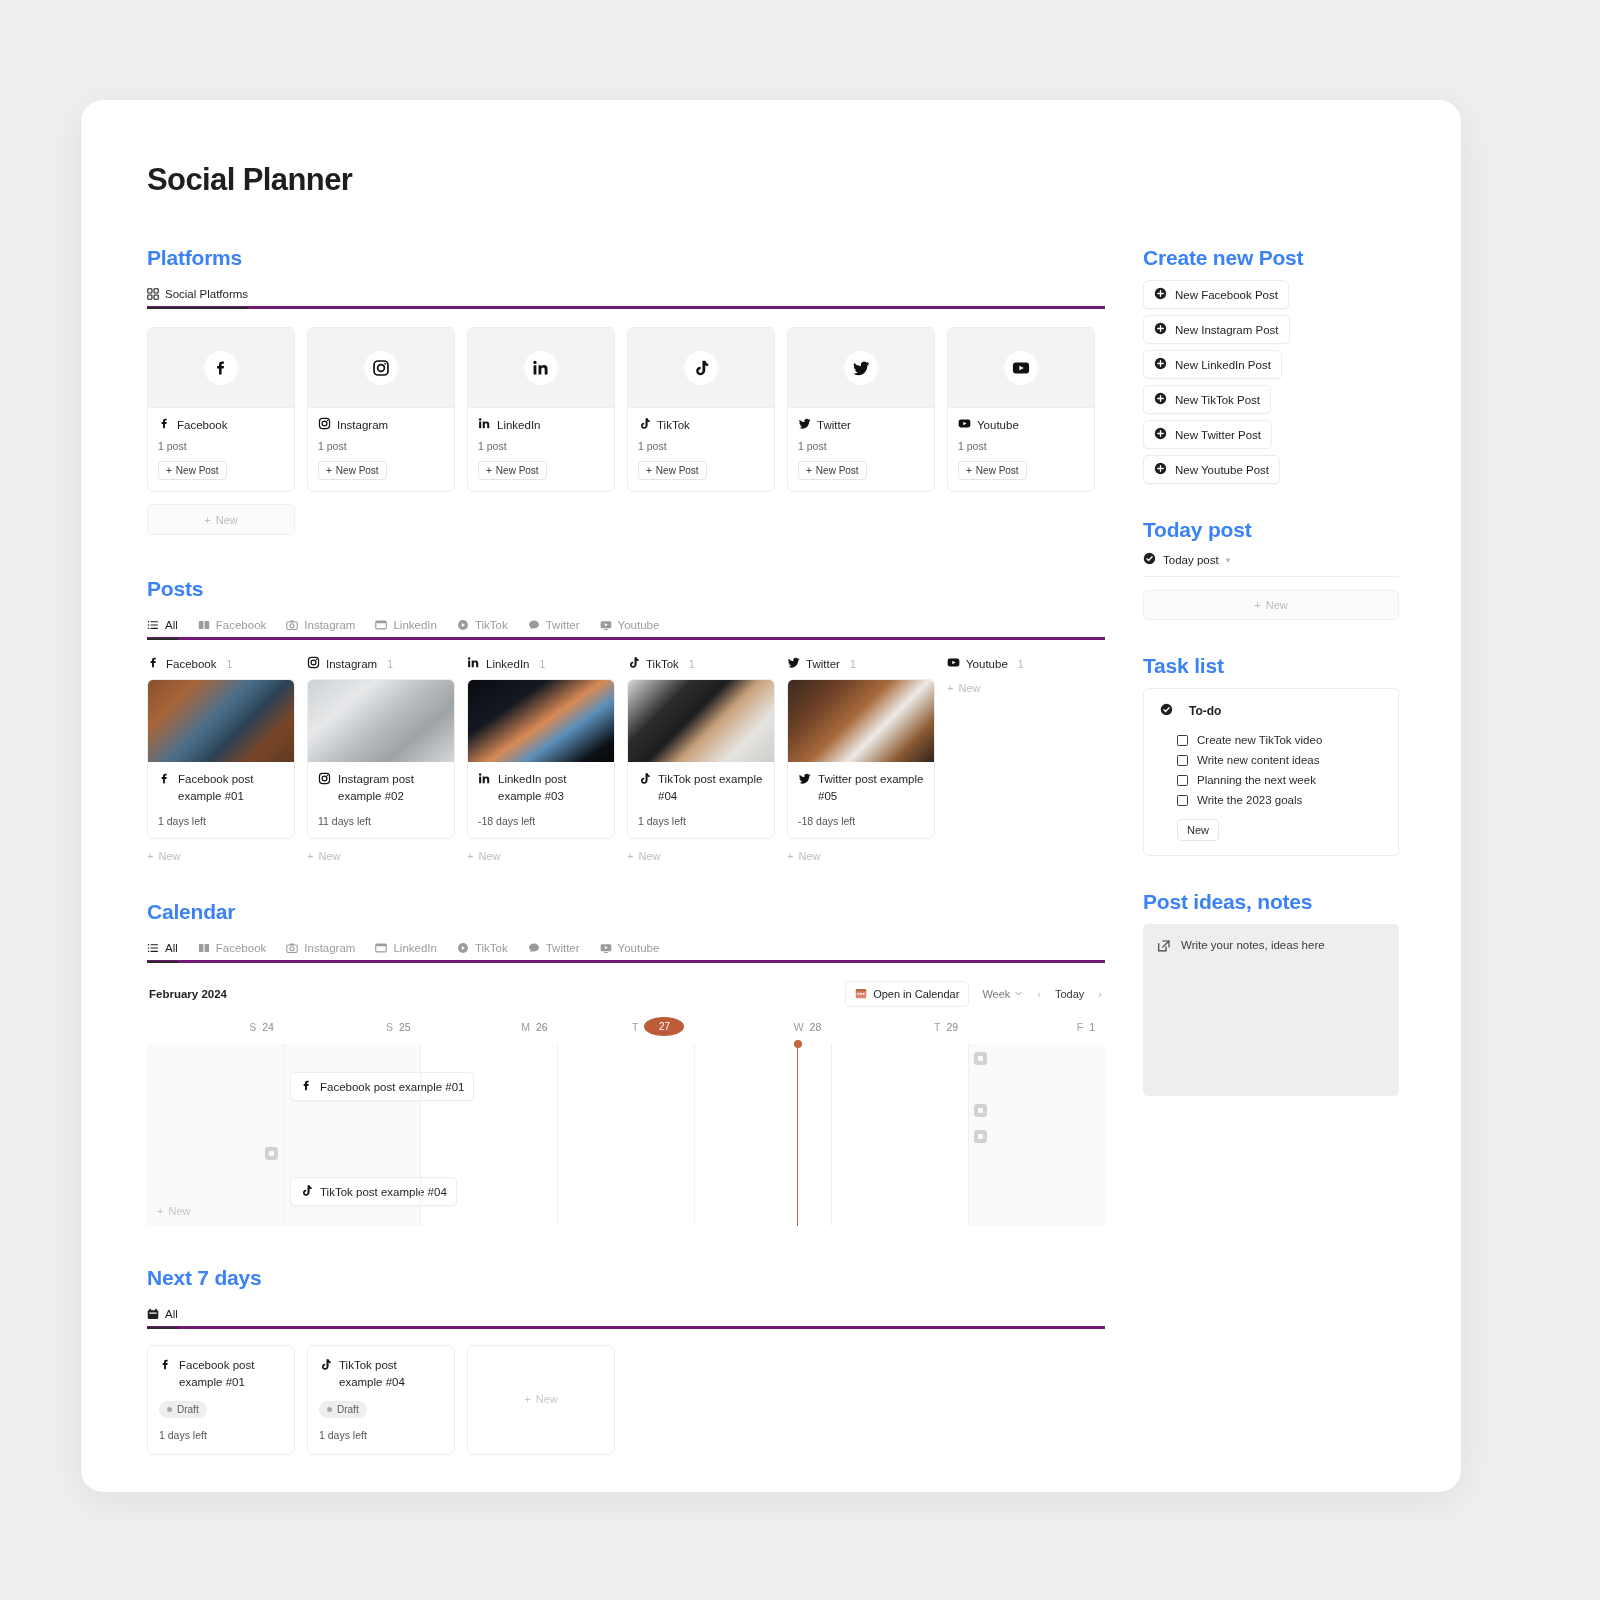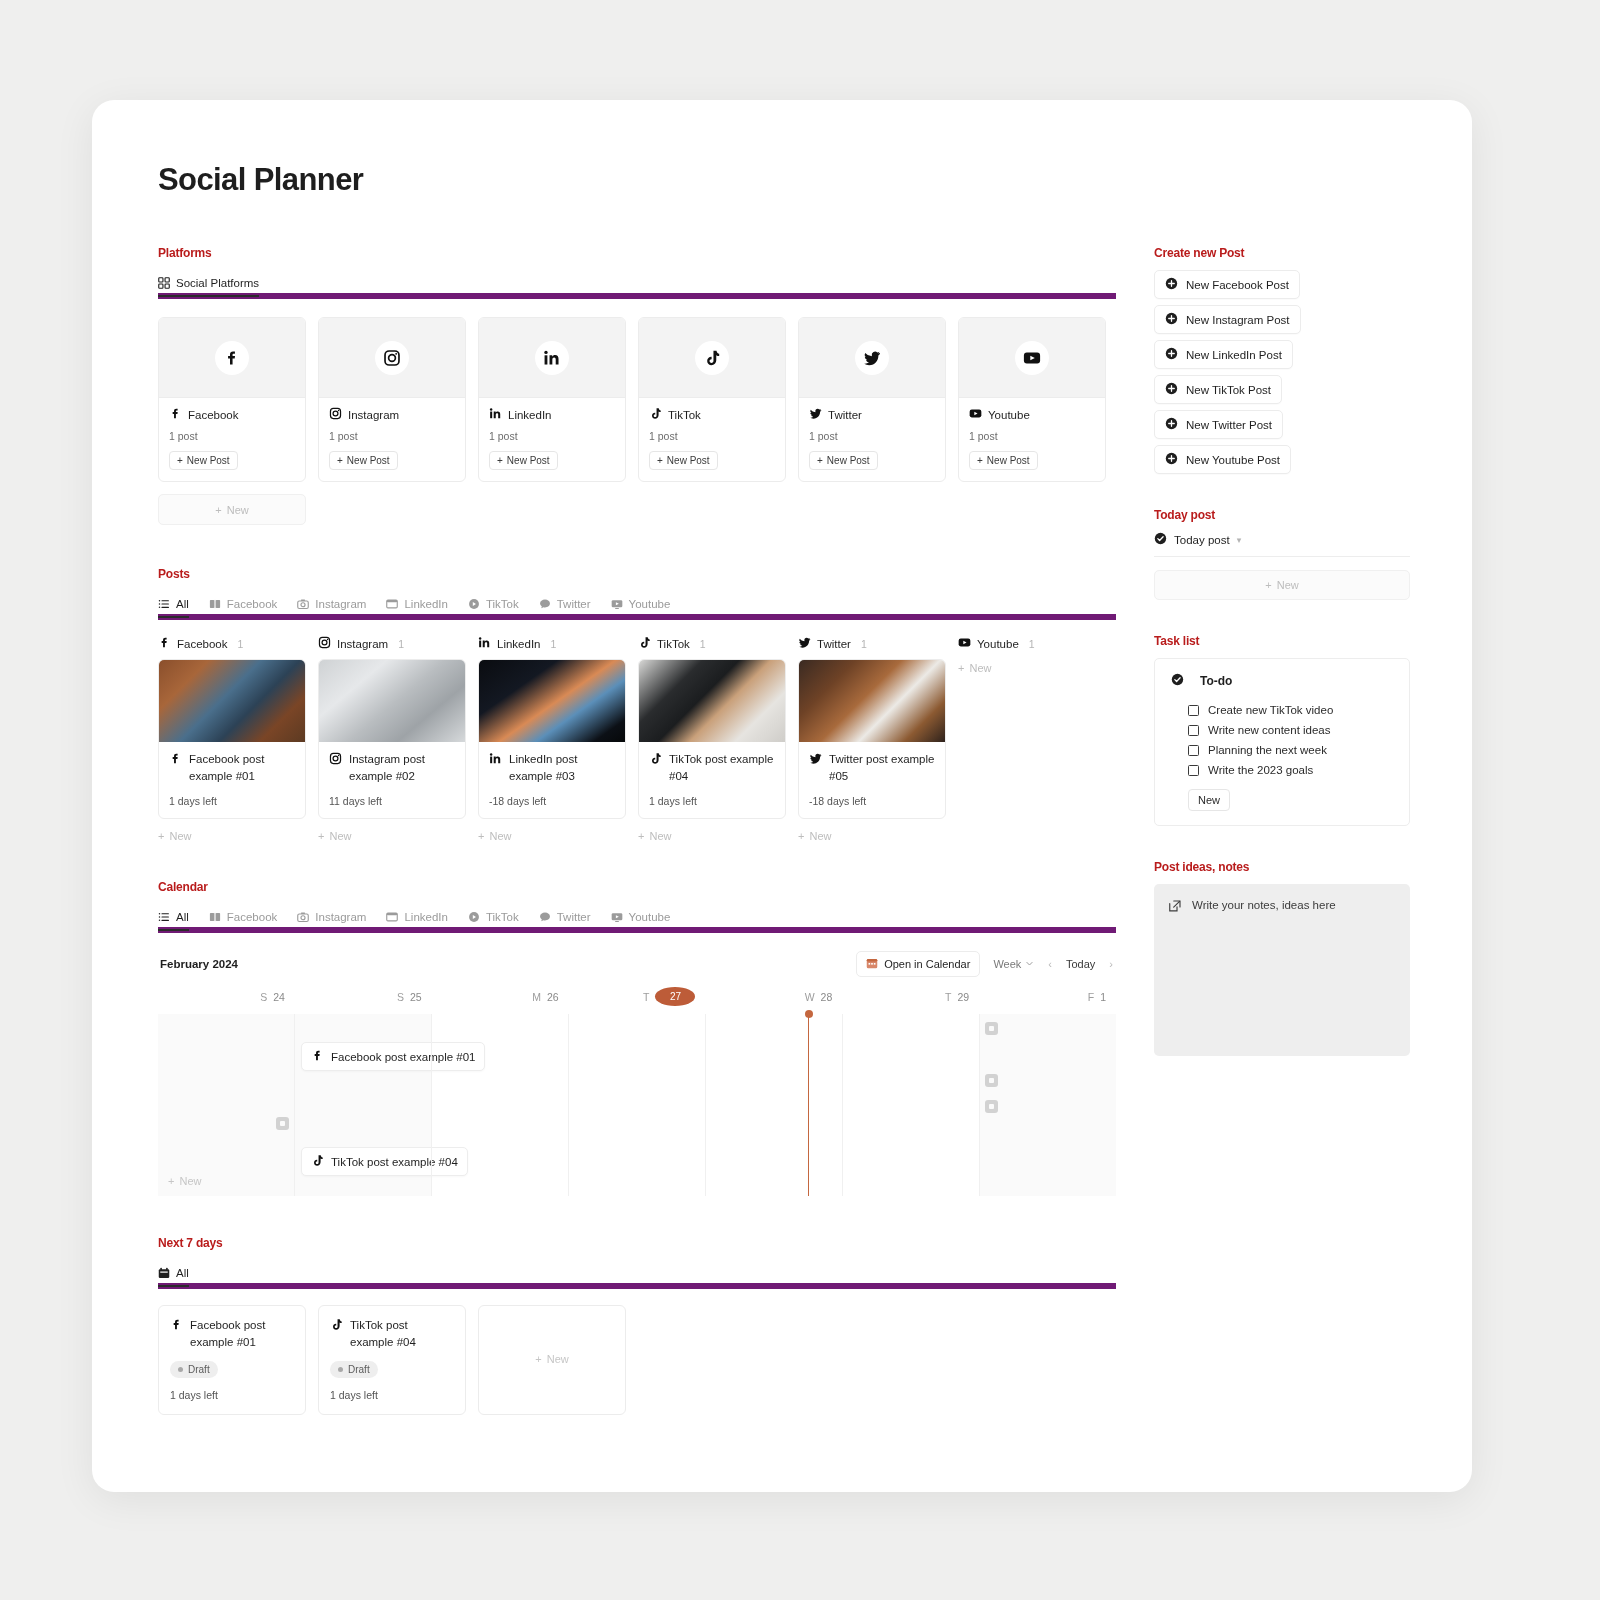--- a/index.html
+++ b/index.html
@@ -4,21 +4,21 @@
 <style>
   * { box-sizing: border-box; margin: 0; padding: 0; }
   html, body {
     width: 1600px; height: 1600px;
     background: #efefee;
     font-family: "Liberation Sans", sans-serif;
     -webkit-font-smoothing: antialiased;
   }
   .page-shell {
     position: absolute;
-    left: 92px; top: 100px;
+    left: 81px; top: 100px;
     width: 1380px; height: 1392px;
     background: #ffffff;
     border-radius: 22px;
     box-shadow: 0 8px 40px rgba(0,0,0,0.07);
     overflow: hidden;
   }
   .canvas {
     position: absolute;
     left: 66px; top: 62px;
     width: 1256px;
@@ -28,34 +28,34 @@
     font-weight: bold;
     letter-spacing: -0.6px;
     color: #1e1e1e;
     margin-bottom: 48px;
   }
   .cols { display: flex; gap: 38px; align-items: flex-start; }
   .col-main { width: 958px; flex: none; }
   .col-side { width: 256px; flex: none; }
 
   h2.sec-title {
-    font-size: 12px;
+    font-size: 21px;
     font-weight: bold;
-    color: #b91c1c;
+    color: #3b82f6;
     letter-spacing: -0.2px;
     margin-bottom: 12px;
   }
   h2.sec-title.side { margin-bottom: 10px; }
 
   
   .tabbar {
     display: flex;
     align-items: center;
     gap: 20px;
-    border-bottom: 6px solid #701a75;
+    border-bottom: 3px solid #701a75;
     height: 27px;
   }
   .tab {
     display: flex; align-items: center; gap: 6px;
     font-size: 11.5px;
     color: #9b9b9b;
     height: 27px;
     position: relative;
     cursor: pointer;
   }

